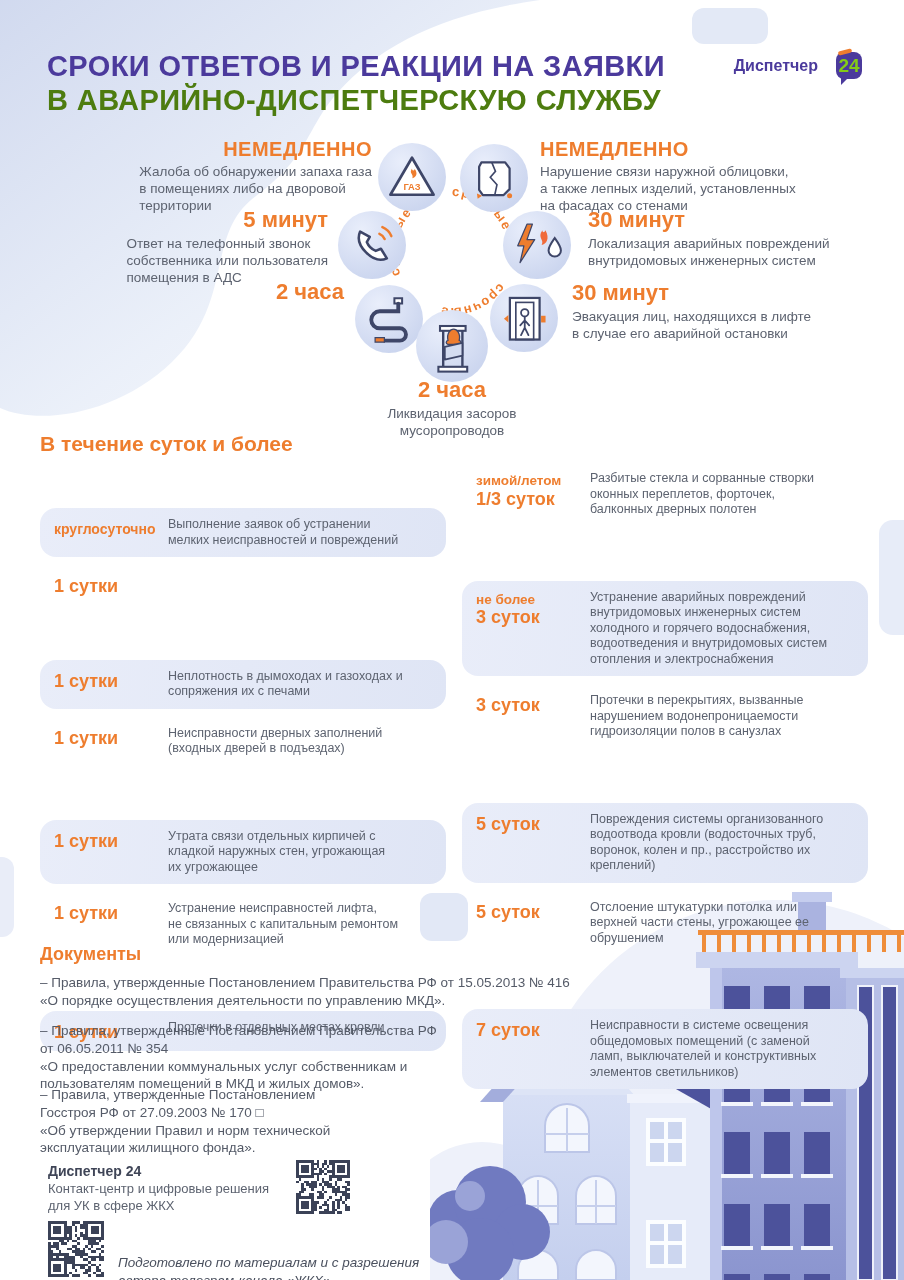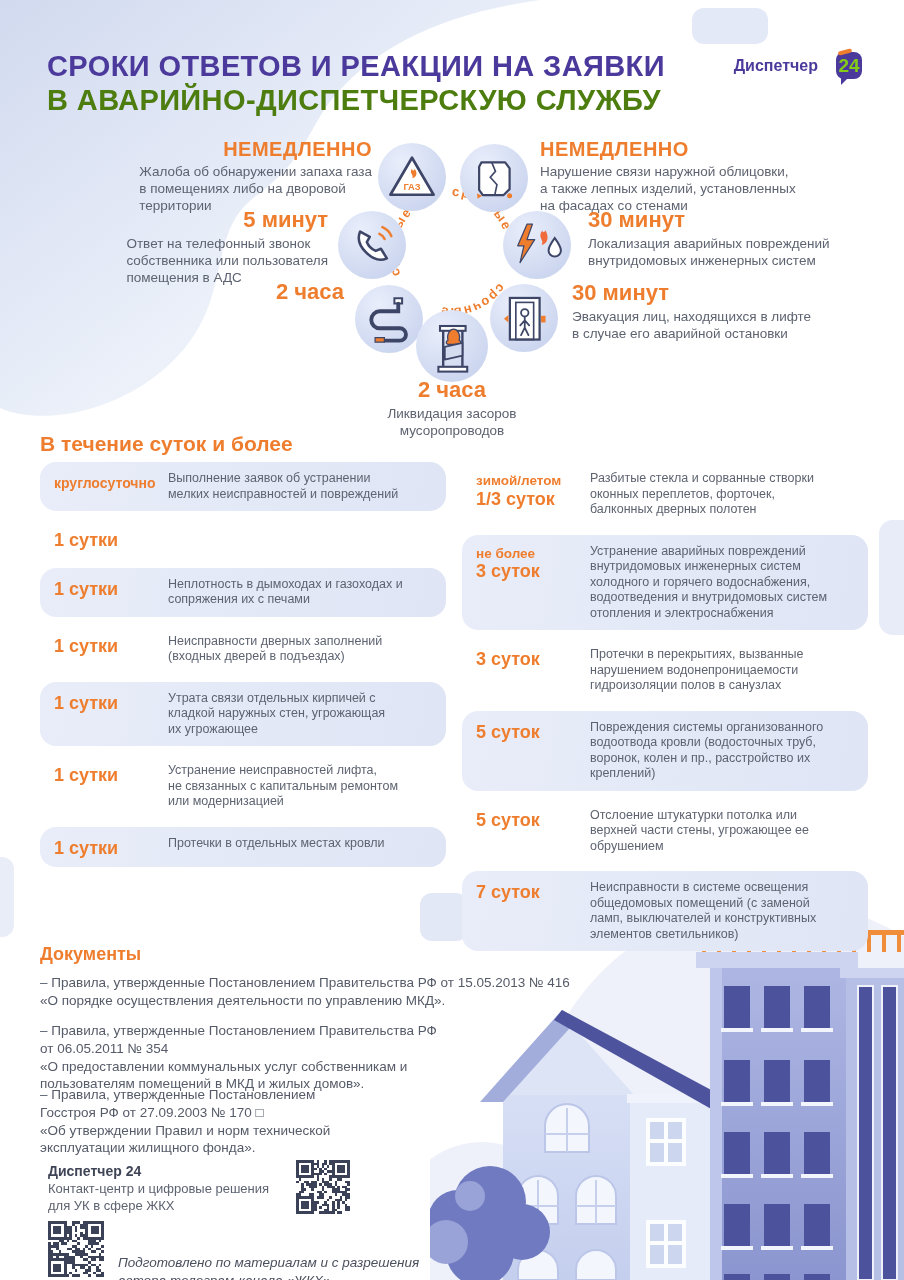--- a/index.html
+++ b/index.html
@@ -38,21 +38,21 @@
   .u-center{align-items:center;text-align:center;}
   .u-time{font-size:22px;font-weight:800;color:#ee7d2e;line-height:1;}
   .u-time.sm{font-size:20px;letter-spacing:.5px;}
   .u-desc{margin-top:4px;font-size:13.5px;line-height:1.26;color:#5d6370;}
 
   
   .daily-head{left:40px;top:432px;font-size:21px;font-weight:800;color:#ee7d2e;z-index:2;}
   .cols{left:40px;top:462px;width:828px;display:flex;gap:16px;z-index:2;}
   .col{width:406px;display:flex;flex-direction:column;gap:8px;}
   .row{display:flex;gap:10px;border-radius:16px;padding:9px 14px;align-items:flex-start;}
-  .row.lav{background:linear-gradient(100deg,#e9edf9 0%,#dfe5f5 100%);}
+  .row.lav{background:linear-gradient(100deg,#e9edf9 0%,#dfe5f5 100%);margin-top:46px;}
   .row .t{flex:0 0 104px;font-size:18px;font-weight:800;color:#ee7d2e;line-height:1.15;padding-top:2px;}
   .row .t .tsm{display:block;font-size:13.5px;font-weight:800;}
   .row .t.small{font-size:14px;padding-top:4px;}
   .row .d{flex:1;font-size:12.5px;line-height:1.24;color:#5d6370;}
 
   
   .docs-head{left:40px;top:944px;font-size:18px;font-weight:800;color:#ee7d2e;z-index:2;}
   .doc-p{left:40px;width:640px;font-size:13.5px;line-height:1.32;color:#555b68;z-index:2;}
   .doc-p1{top:974px;}
   .doc-p2{top:1022px;}

